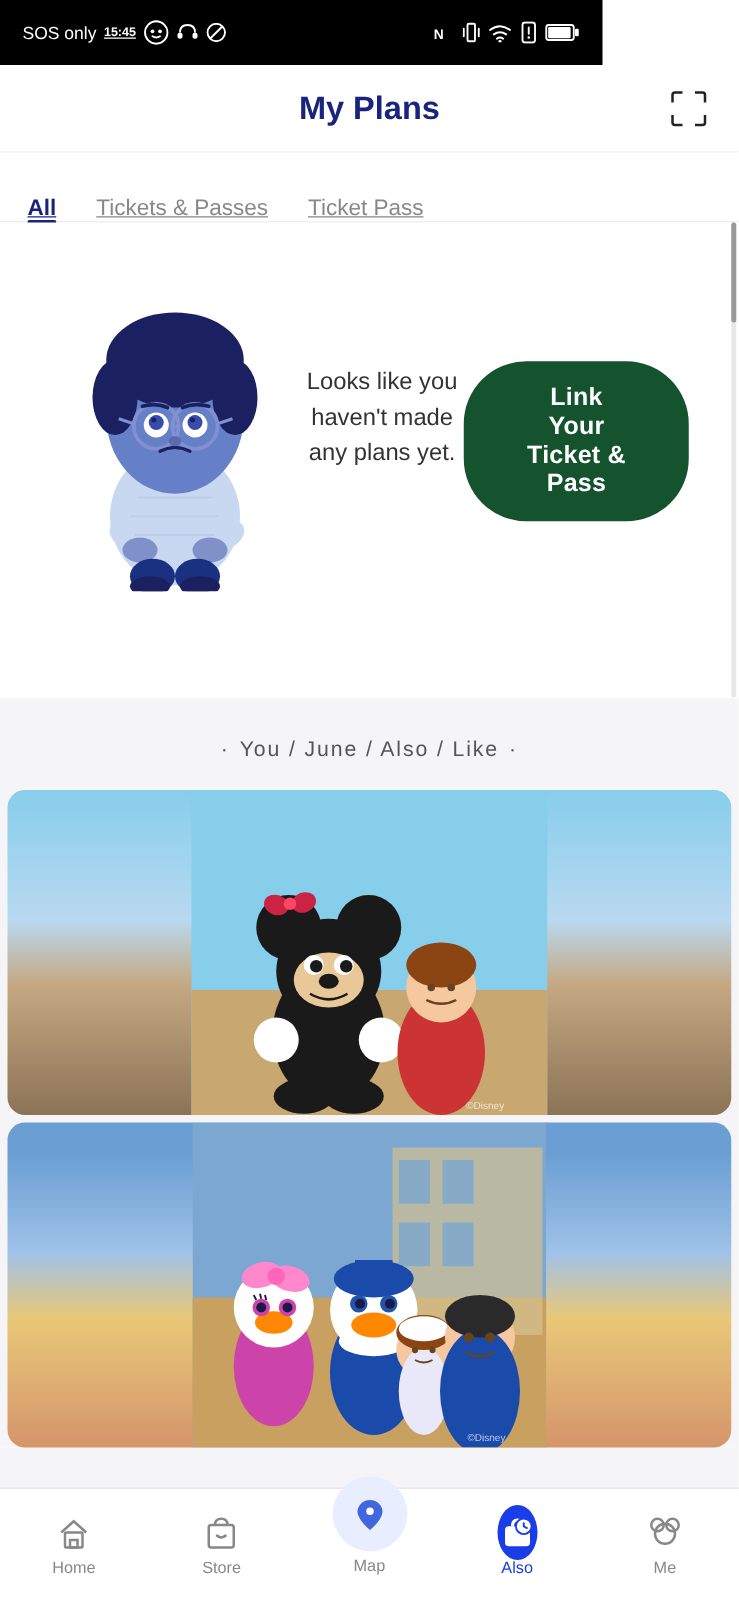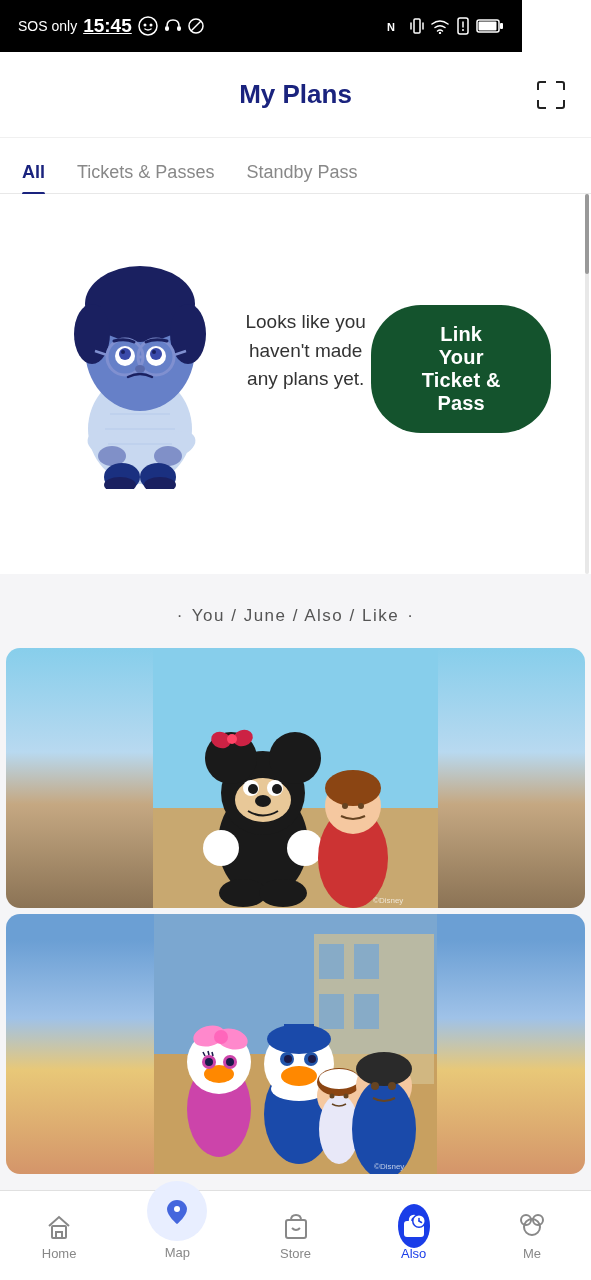--- a/index.html
+++ b/index.html
@@ -8,39 +8,39 @@
     body {
       width: 591px;
       min-height: 1280px;
       font-family: -apple-system, BlinkMacSystemFont, 'Helvetica Neue', sans-serif;
       background: #fff;
       overflow-x: hidden;
     }
 
     
     .status-bar {
-      width: 522px;
+      width: 482px;
       height: 52px;
       background: #000;
       display: flex;
       align-items: center;
       justify-content: space-between;
       padding: 0 18px;
       color: #fff;
       font-size: 14px;
       font-weight: 500;
     }
     .status-left { display: flex; align-items: center; gap: 6px; }
     .status-right { display: flex; align-items: center; gap: 6px; }
-    .status-time { font-size: 19px; font-weight: 600; text-decoration: underline; }
+    .status-time { font-size: 10px; font-weight: 600; text-decoration: underline; }
 
     
     .header {
       width: 591px;
-      height: 86px;
+      height: 70px;
       background: #fff;
       display: flex;
       align-items: center;
       justify-content: center;
       position: relative;
       border-bottom: 1px solid #f0f0f0;
     }
     .header-title {
       font-size: 26px;
       font-weight: 700;
@@ -65,25 +65,25 @@
       align-items: flex-end;
       padding: 0 22px;
       border-bottom: 1.5px solid #e8e8e8;
       background: #fff;
       height: 56px;
       gap: 32px;
     }
     .tab {
       font-size: 18px;
       color: #888;
-      padding-bottom: 10px;
       cursor: pointer;
       position: relative;
       white-space: nowrap;
       font-weight: 400;
+      text-decoration: underline;
     }
     .tab.active {
       color: #1a237e;
       font-weight: 600;
     }
     .tab.active::after {
       content: '';
       position: absolute;
       bottom: -2px;
       left: 0;
@@ -334,21 +334,21 @@
       <path d="M20 2 L26 2 Q28 2 28 4 L28 10"></path>
       <path d="M28 20 L28 26 Q28 28 26 28 L20 28"></path>
       <path d="M10 28 L4 28 Q2 28 2 26 L2 20"></path>
     </svg>
   </div>
 </div>
 
 <div class="tabs">
   <div class="tab active">All</div>
   <div class="tab">Tickets &amp; Passes</div>
-  <div class="tab">Standby Pass</div>
+  <div class="tab">Ticket Pass</div>
 </div>
 
 <div class="main-content" style="position:relative;">
 
   <div class="scroll-indicator" style="position:absolute; right:2px; top:0; width:4px; height:100%; background:#e8e8e8; border-radius:2px;">
     <div class="scroll-thumb"></div>
   </div>
 
   <div class="character-container">
     <svg class="sadness-svg" viewBox="0 0 200 260" xmlns="http://www.w3.org/2000/svg">
@@ -539,40 +539,40 @@
     <div class="nav-icon">
       <svg width="28" height="28" viewBox="0 0 28 28" fill="none" stroke="#888" stroke-width="2">
         <path d="M4 14 L14 5 L24 14"></path>
         <rect x="7" y="14" width="14" height="12" rx="1"></rect>
         <rect x="11" y="20" width="6" height="6"></rect>
       </svg>
     </div>
     <span class="nav-label">Home</span>
   </div>
 
+  <div class="nav-item">
+    <div class="nav-icon">
+      <svg width="28" height="28" viewBox="0 0 28 28" fill="none" stroke="#888" stroke-width="2">
+        <rect x="4" y="8" width="20" height="18" rx="2"></rect>
+        <path d="M9 8 Q9 3 14 3 Q19 3 19 8"></path>
+        <path d="M10 16 Q14 20 18 16"></path>
+      </svg>
+    </div>
+    <span class="nav-label">Store</span>
+  </div>
+
   <div class="nav-item" style="margin-top:-10px;">
     <div class="nav-map-circle">
       <svg width="30" height="30" viewBox="0 0 30 30" fill="none">
         <circle cx="15" cy="13" r="5" fill="#3355cc"></circle>
         <path d="M15 4 C9 4 5 9 5 13 C5 20 15 28 15 28 C15 28 25 20 25 13 C25 9 21 4 15 4Z" fill="#4466dd"></path>
         <circle cx="15" cy="13" r="3" fill="white"></circle>
       </svg>
     </div>
     <span class="nav-label">Map</span>
-  </div>
-
-  <div class="nav-item">
-    <div class="nav-icon">
-      <svg width="28" height="28" viewBox="0 0 28 28" fill="none" stroke="#888" stroke-width="2">
-        <rect x="4" y="8" width="20" height="18" rx="2"></rect>
-        <path d="M9 8 Q9 3 14 3 Q19 3 19 8"></path>
-        <path d="M10 16 Q14 20 18 16"></path>
-      </svg>
-    </div>
-    <span class="nav-label">Store</span>
   </div>
 
   <div class="nav-item active">
     <div class="nav-icon" style="position:relative;">
       <div class="nav-plan-bg">
         <svg width="26" height="26" viewBox="0 0 26 26" fill="none">
 
           <rect x="3" y="8" width="20" height="16" rx="3" fill="white"></rect>
           <path d="M9 8 Q9 3 13 3 Q17 3 17 8" stroke="white" stroke-width="2.5" fill="none"></path>
 

